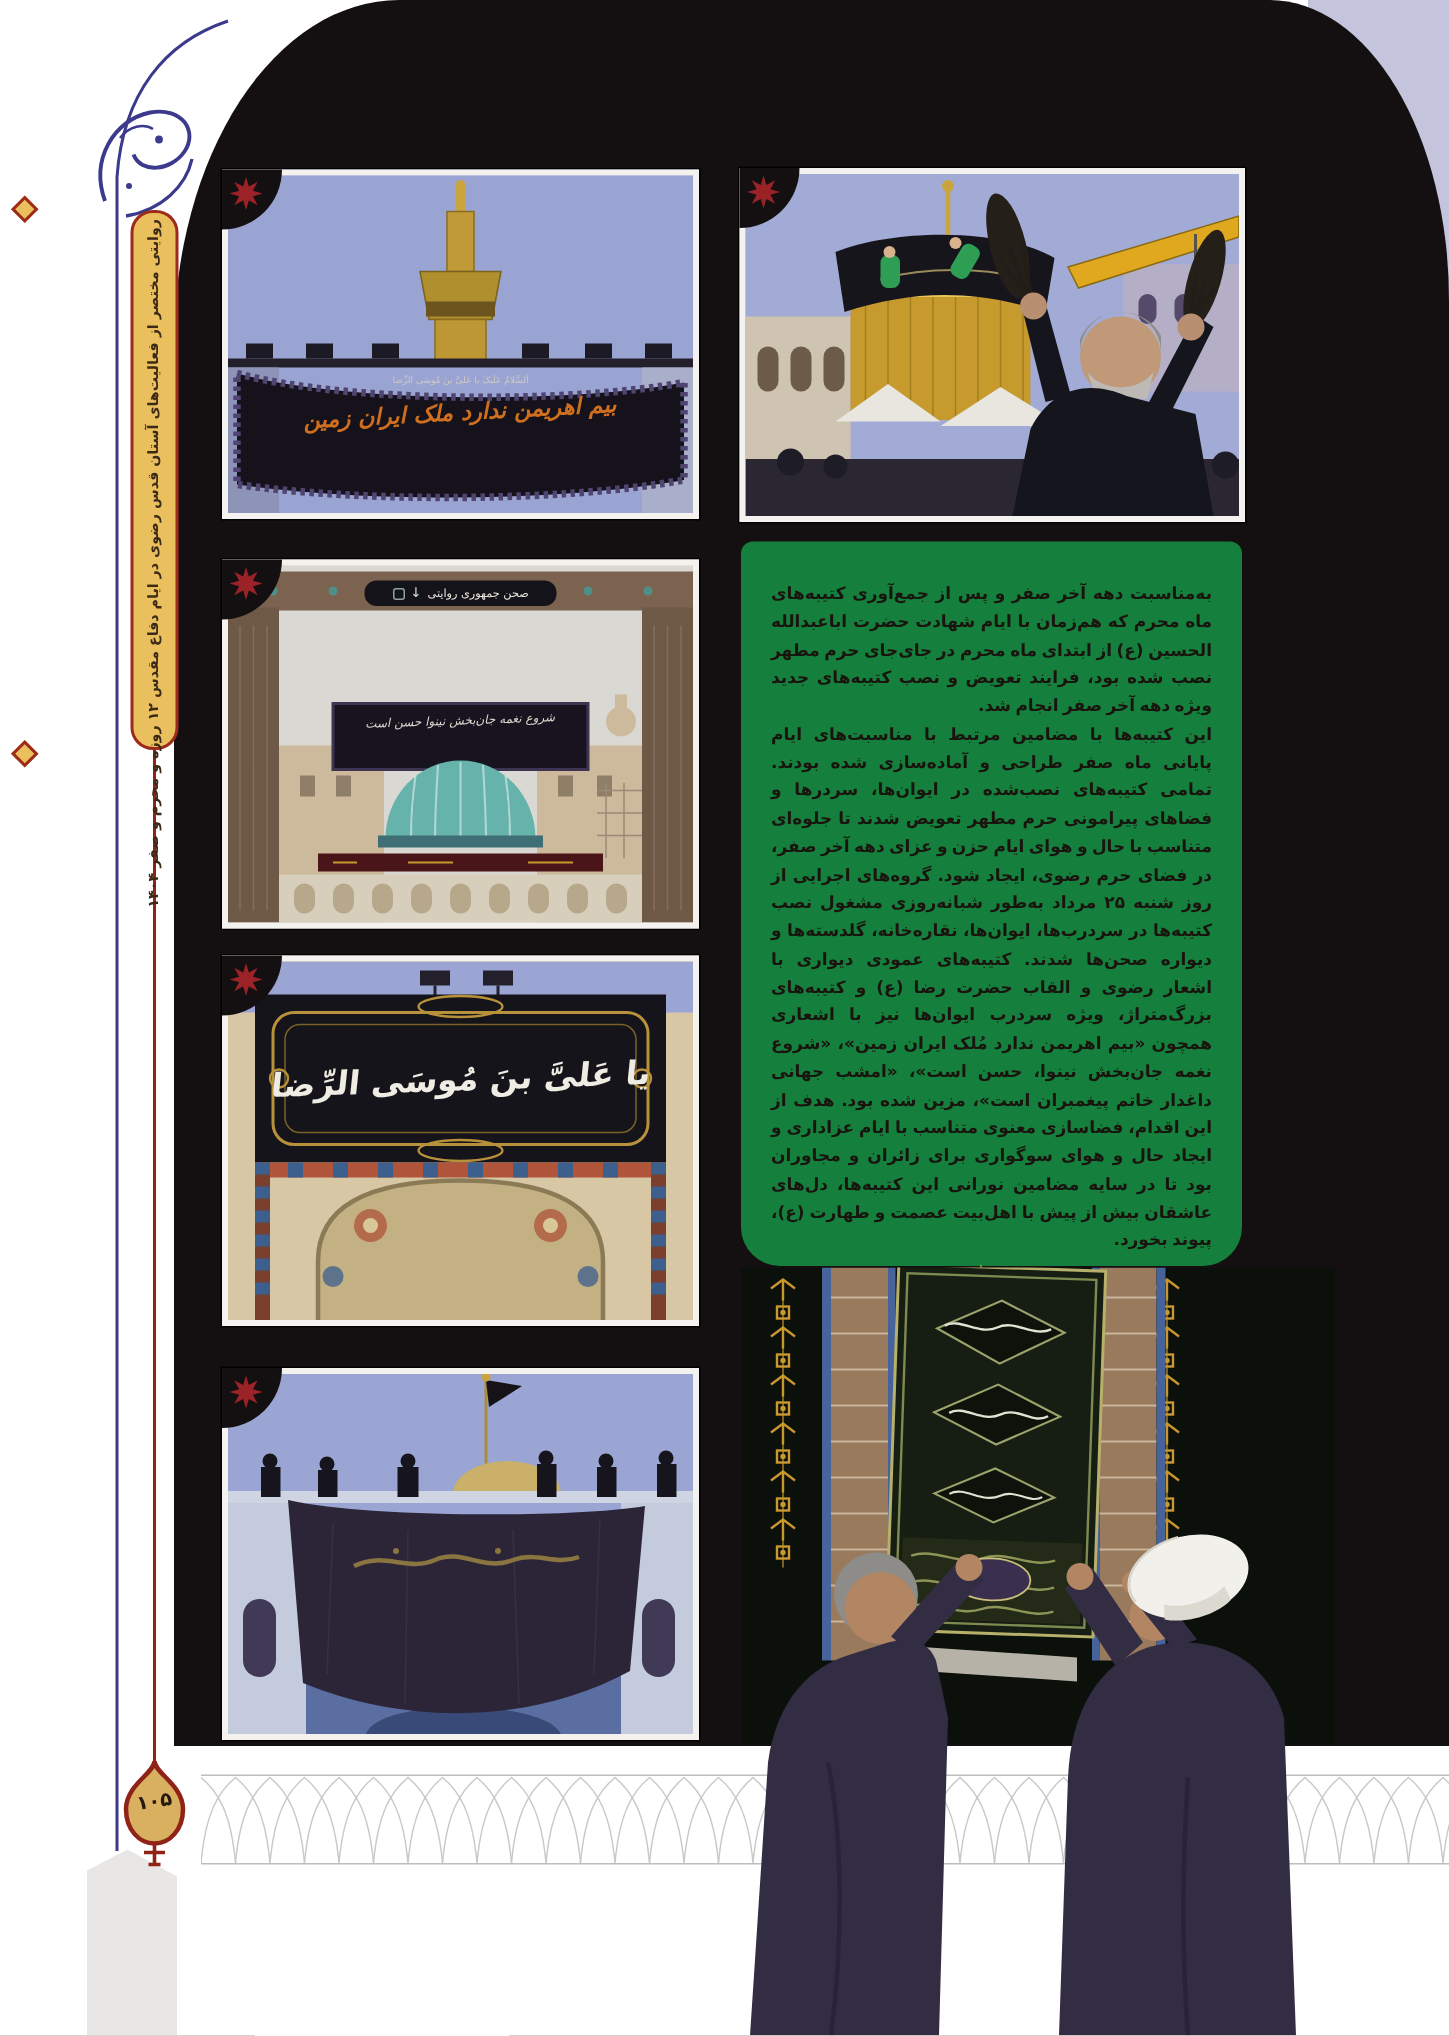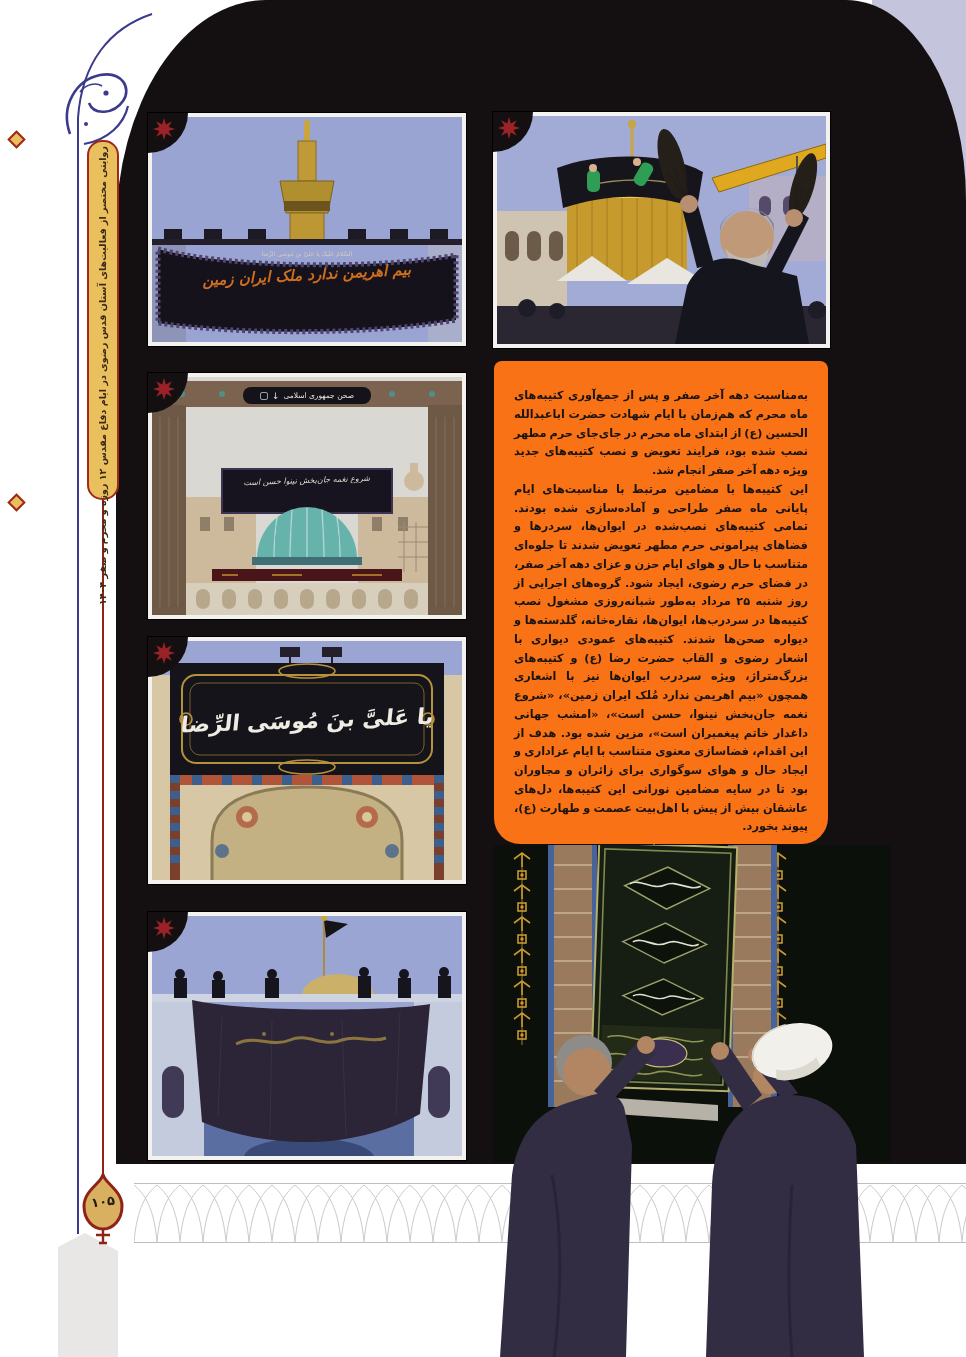--- a/index.html
+++ b/index.html
@@ -38,21 +38,21 @@
 
   .banner-small-text{left:8%;top:59%;width:84%;text-align:center;font-size:6px;color:#cfcac0;z-index:4;}
   .banner-main-text{left:4%;top:66%;width:92%;text-align:center;font-size:15px;font-style:italic;font-weight:bold;color:#cf6f1e;transform:rotate(-3deg);z-index:4;white-space:nowrap;overflow:hidden;}
   .sign{left:50%;top:10px;width:128px;height:17px;margin-left:-64px;background:#15131a;border-radius:8px;color:#e8e5dc;display:flex;align-items:center;justify-content:center;gap:4px;font-size:7.5px;z-index:4;direction:rtl;}
   .sign .arr{font-size:9px;color:#cfe0e6;}
   .sign .emb{width:8px;height:8px;border:1px solid #8fa0a8;border-radius:2px;}
   .dome-banner-text{left:23%;top:41.5%;width:54%;text-align:center;font-size:8px;font-style:italic;color:#ddd8ce;transform:rotate(-2deg);z-index:4;white-space:nowrap;overflow:hidden;}
   .big-callig{left:8%;top:13%;width:84%;height:96px;display:flex;align-items:center;justify-content:center;font-size:22px;font-weight:bold;color:#efece4;transform:skewX(-8deg) rotate(-2deg);z-index:4;white-space:nowrap;}
 
   
-  .article-box{left:494px;top:361px;width:334px;height:483px;background:#f97316;border-radius:8px 8px 26px 26px;z-index:3;padding:26px 20px 0 20px;box-sizing:border-box;overflow:hidden;}
+  .article-box{left:494px;top:361px;width:334px;height:483px;background:#15803d;border-radius:8px 8px 26px 26px;z-index:3;padding:26px 20px 0 20px;box-sizing:border-box;overflow:hidden;}
   .article-box p{margin:0;direction:rtl;text-align:justify;font-size:11.3px;line-height:1.66;font-weight:bold;color:#19140e;word-spacing:-1px;}
   .pendant{left:644px;top:842px;z-index:3;}
 
   .men-scene{left:492px;top:845px;z-index:6;}
 </style>
 </head>
 <body>
 
 <div class="page">
 
@@ -265,21 +265,21 @@
           <rect x="148" y="212" width="14" height="20" rx="7"></rect>
           <rect x="174" y="212" width="14" height="20" rx="7"></rect>
           <rect x="200" y="212" width="14" height="20" rx="7"></rect>
           <rect x="226" y="212" width="14" height="20" rx="7"></rect>
           <rect x="252" y="212" width="14" height="20" rx="7"></rect>
         </g>
       <circle cx="262" cy="104" r="10" fill="#cdb99b"></circle>
         <rect x="258" y="86" width="8" height="14" fill="#cdb99b"></rect>
     </svg>
     <div class="abs sign">
-      <span>صحن جمهوری اسلامی</span>
+      <span>صحن جمهوری روایتی</span>
       <span class="arr">↓</span>
       <span class="emb"></span>
     </div>
     <div class="abs dome-banner-text">شروع نغمه جان‌بخش نینوا حسن است</div>
     <div class="abs notch">
       <svg class="abs star" viewBox="0 0 24 24">
         <polygon points="23,12 16.6,13.9 19.8,19.8 13.9,16.6 12,23 10.1,16.6 4.2,19.8 7.4,13.9 1,12 7.4,10.1 4.2,4.2 10.1,7.4 12,1 13.9,7.4 19.8,4.2 16.6,10.1" fill="#9b2226"></polygon>
       </svg>
     </div>
   </div>

